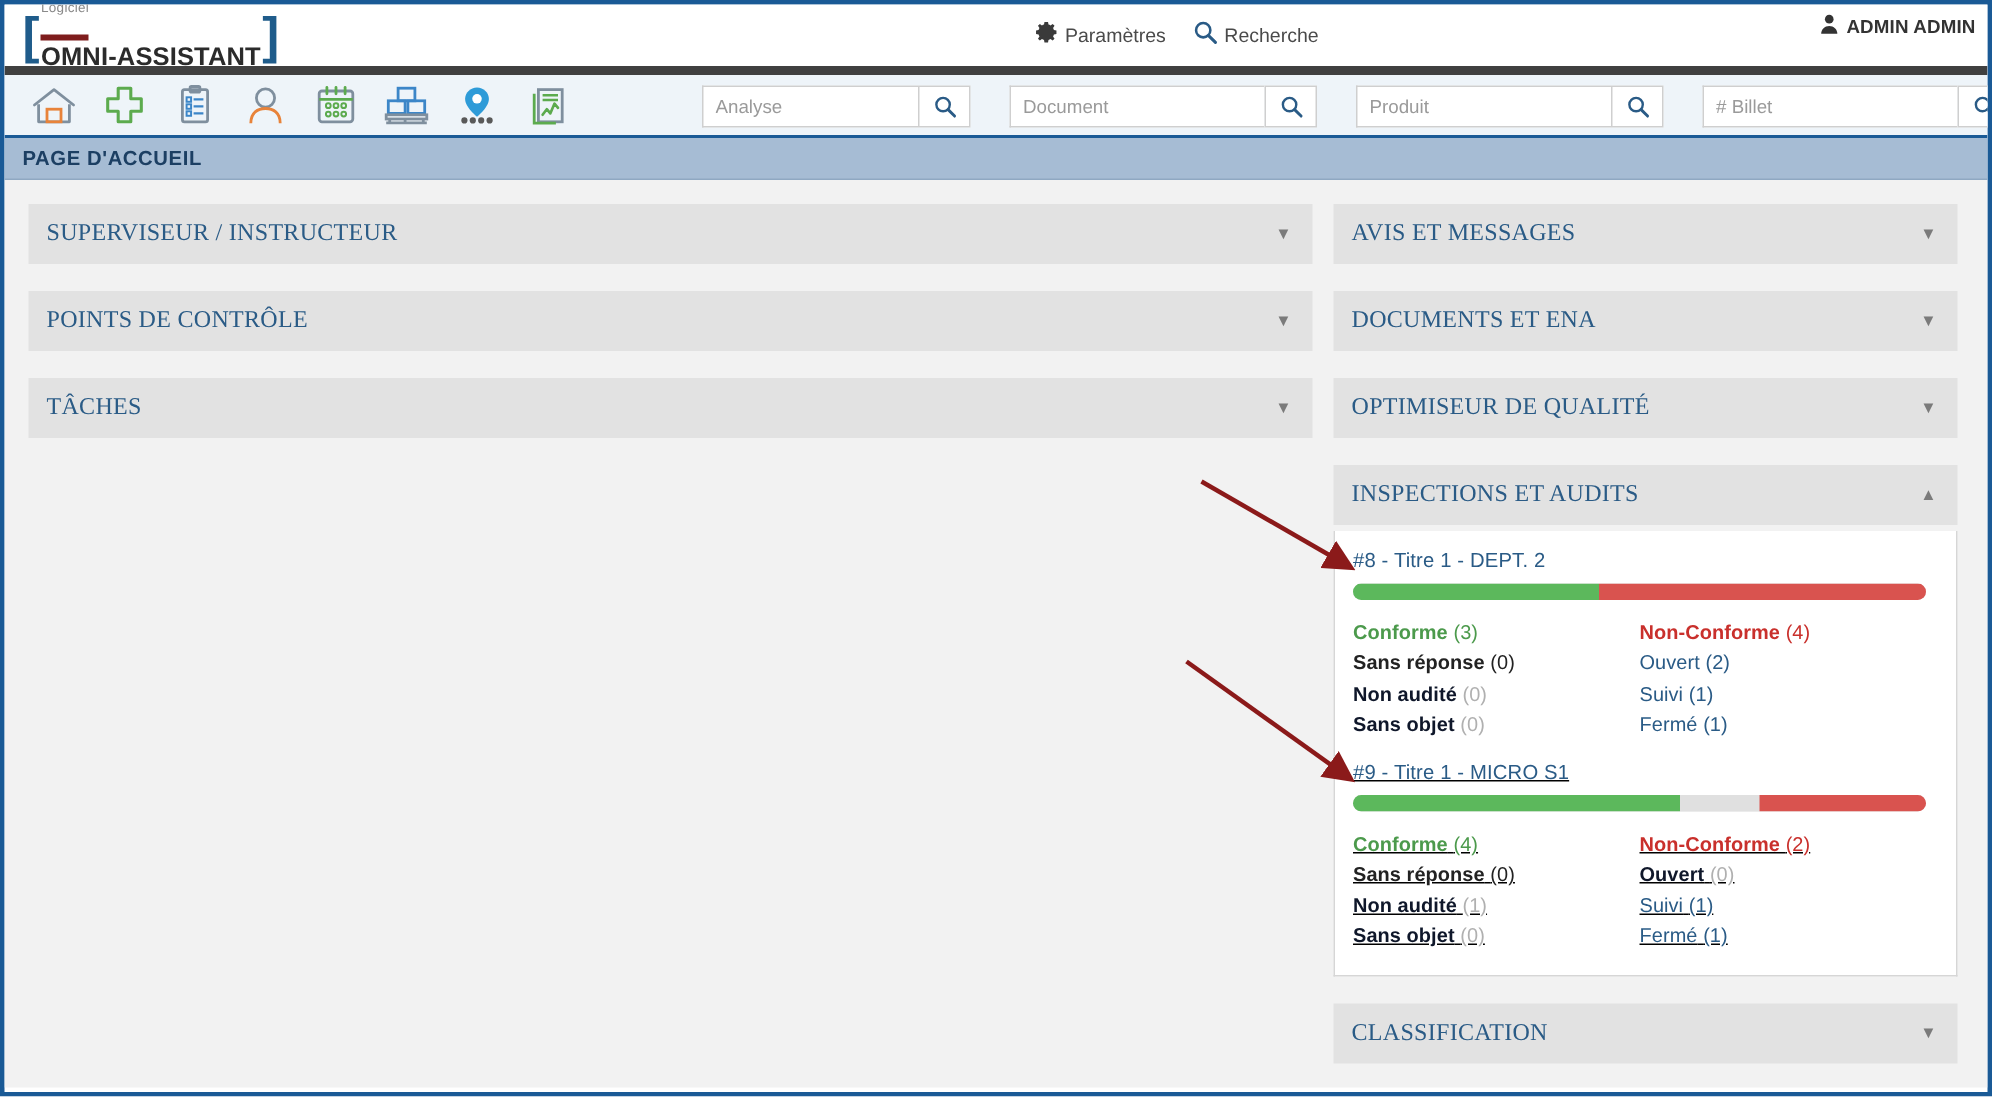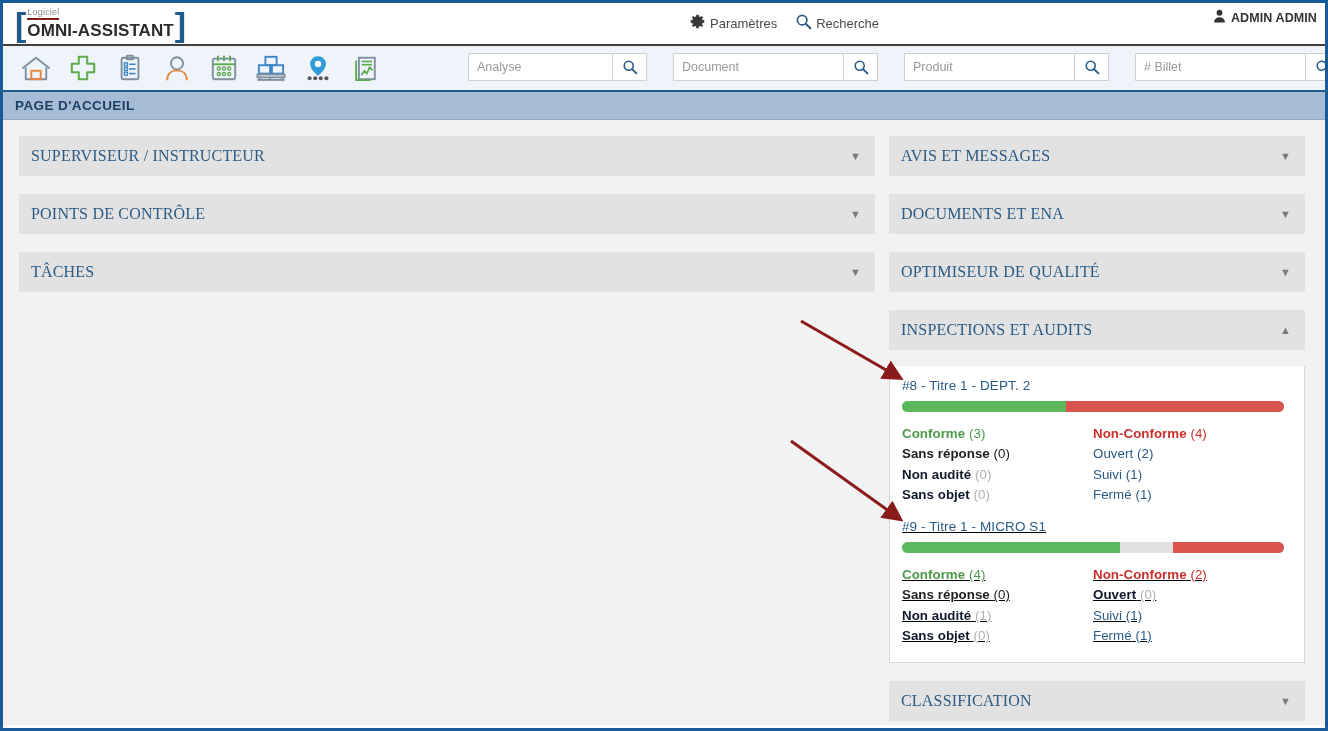--- a/index.html
+++ b/index.html
@@ -34,24 +34,24 @@
   .logo-bracket {
     color: #1f5c8b;
     font-size: 34px;
     font-weight: 700;
     line-height: 30px;
     font-family: "Liberation Sans", sans-serif;
   }
   .logo-inner { display: flex; flex-direction: column; justify-content: center; padding: 0 1px; }
   .logo-sub {
     font-size: 9px; color: #8a8a8a; letter-spacing: 0.2px;
-    border-bottom: 2px solid #7f1d1d;
+    border-bottom: 4px solid #7f1d1d;
     align-self: flex-start;
     line-height: 11px;
-    padding-bottom: 0px;
+    padding-bottom: 12px;
   }
   .logo-main {
     font-size: 17px; font-weight: 700; color: #2b2b2b;
     letter-spacing: 0.1px; line-height: 19px; margin-top: 1px;
   }
 
   .top-center {
     position: absolute;
     left: 686px; top: 10px;
     display: flex; align-items: flex-end; gap: 18px;
@@ -75,21 +75,21 @@
     padding: 5px 9px 5px 7px;
     font-size: 12.5px; font-weight: 700; color: #333;
     display: flex; align-items: center; gap: 6px;
     cursor: pointer; letter-spacing: 0.2px;
   }
 
   
   .toolbar {
     height: 48px;
     background: #eef4f9;
-    border-top: 2px solid #404040;
+    border-top: 6px solid #404040;
     border-bottom: 2px solid #1a5a96;
     display: flex; align-items: center;
     position: relative;
   }
   .tool-icons { display: flex; align-items: center; gap: 9px; margin-left: 14px; }
   .tool-icon { width: 38px; height: 36px; display: flex; align-items: center; justify-content: center; cursor: pointer; }
 
   .searches { position: absolute; left: 465px; top: 7px; display: flex; gap: 26px; }
   .searchgrp { display: flex; }
   .searchgrp input {
@@ -141,21 +141,21 @@
     cursor: pointer;
   }
   .acc-title {
     font-size: 16px; color: #2a5b86; letter-spacing: 0.2px;
     font-weight: 400;
     font-family: Liberation Serif, serif;
   }
   .caret { color: #7b7b7b; font-size: 11px; line-height: 1; }
 
   .col-right .acc-header { margin-bottom: 18px; }
-  .col-right .acc-header.open { margin-bottom: 16px; }
+  .col-right .acc-header.open { margin-bottom: 4px; }
 
   .panel-body {
     background: #ffffff;
     border: 1px solid #d6d6d6;
     border-top: none;
     padding: 12px 20px 16px 12px;
     margin-bottom: 18px;
   }
 
   .insp-title {

